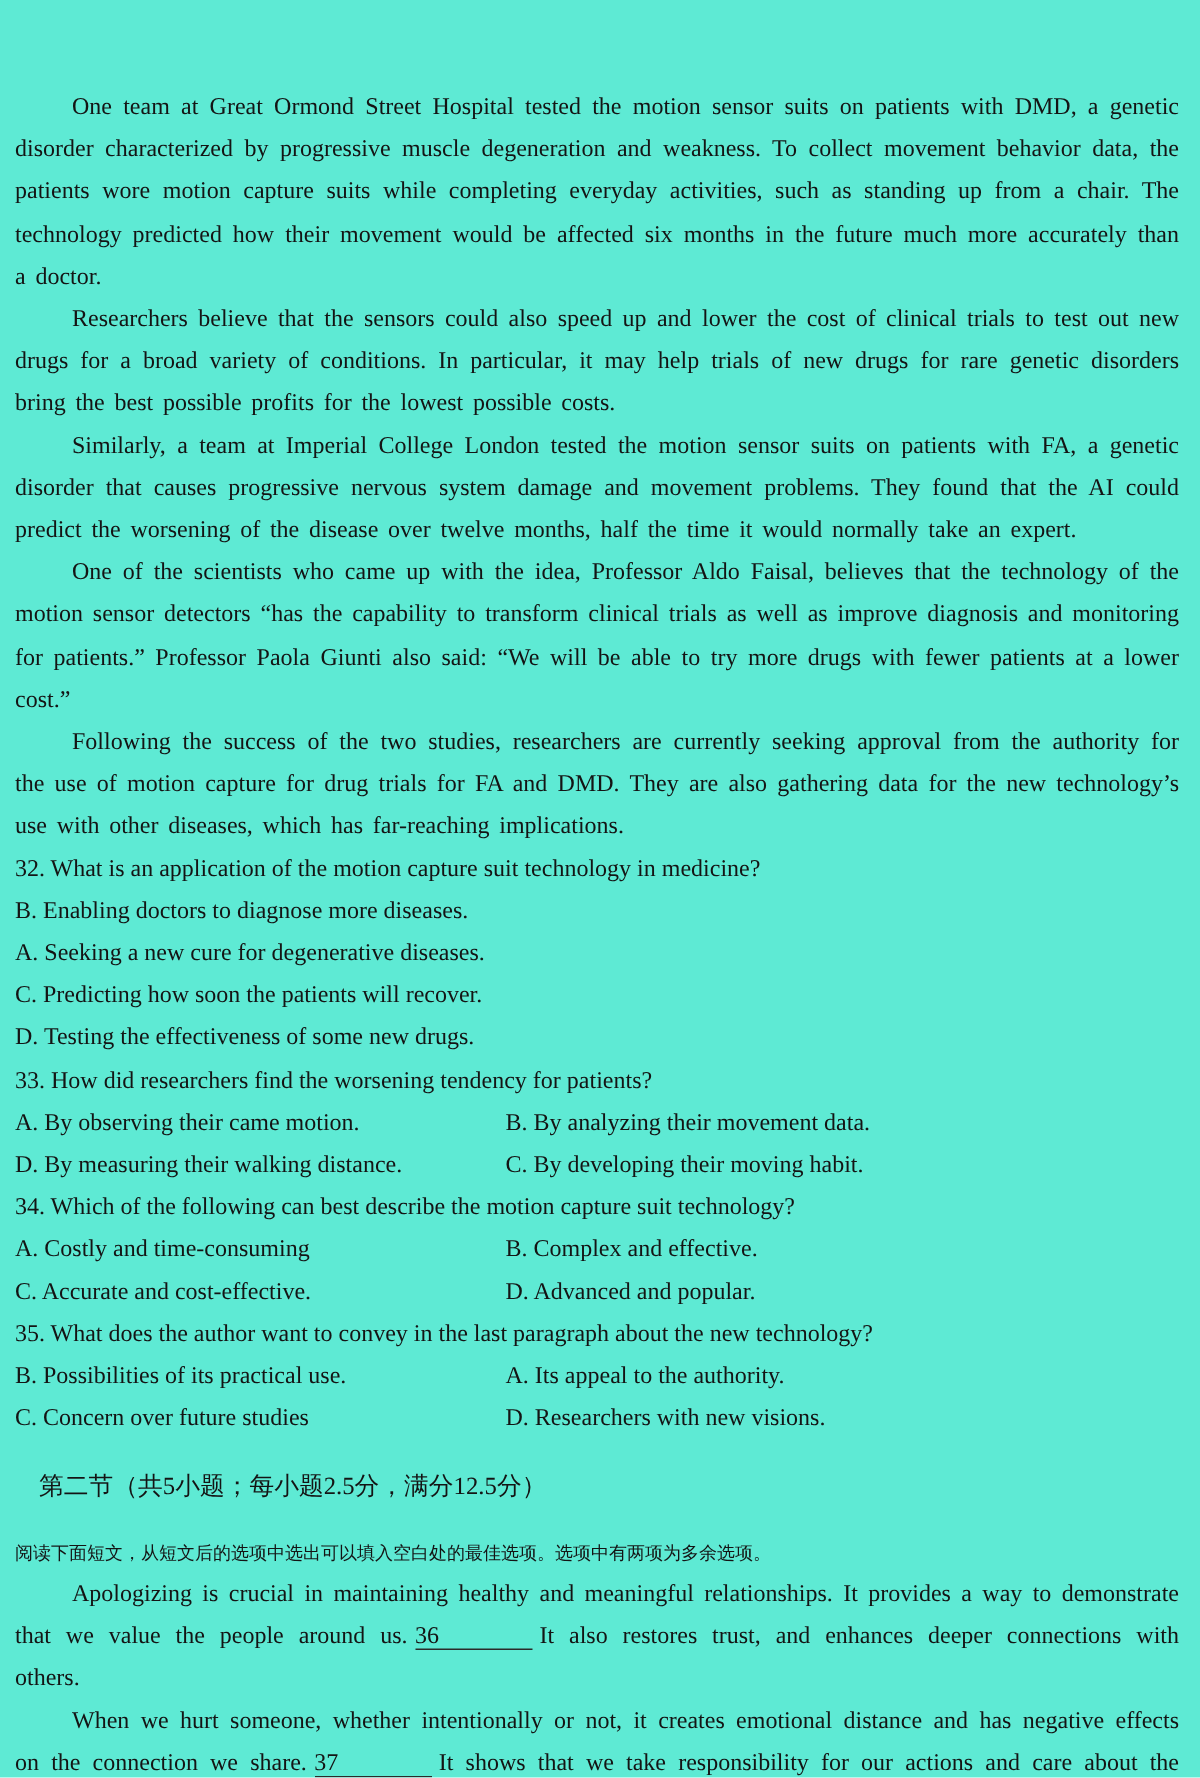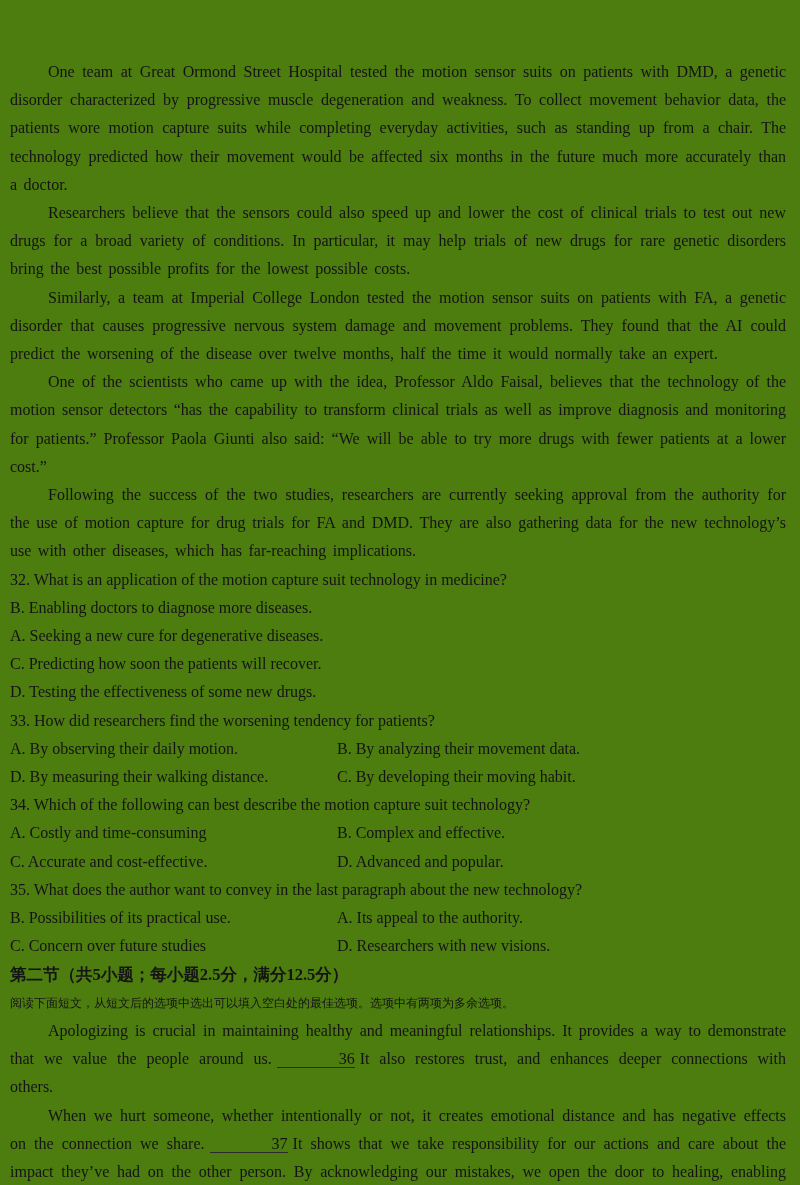--- a/index.html
+++ b/index.html
@@ -5,21 +5,21 @@
   html, body {
     margin: 0;
     padding: 0;
     background: #ffffff;
   }
   .page {
     position: relative;
     width: 800px;
     height: 1185px;
     margin: 0 auto;
-    background: #4d7c0f;
+    background: #5eead4;
     color: #141414;
     font-family: "Liberation Serif", "DejaVu Serif", serif;
     font-size: 16px;
     line-height: 28.2px;
     box-sizing: border-box;
     padding: 58px 14px 0 10px;
     overflow: hidden;
   }
   .body-para {
     margin: 0;
@@ -30,41 +30,41 @@
   .q-block { margin: 0; }
   .q-prompt { margin: 0; }
   .opt-line { margin: 0; }
   .opts-grid {
     display: grid;
     grid-template-columns: 327px 1fr;
     column-gap: 0;
   }
   .opts-grid > span { display: block; }
   .sec-header {
-    margin: 0;
-    font-weight: bold;
+    margin: 16px;
+    font-weight: normal;
     font-size: 16.5px;
     font-family: "Liberation Serif", "DejaVu Sans", serif;
   }
   .instruction {
     margin: 0;
     font-size: 12px;
     font-family: "Liberation Serif", "DejaVu Sans", serif;
   }
   .cloze-para {
     margin: 0;
     text-align: justify;
     text-indent: 38px;
     word-spacing: 2.5px;
   }
   .blank {
     display: inline-block;
     min-width: 78px;
     margin: 0 5px;
-    text-align: right;
+    text-align: left;
     text-indent: 0;
     border-bottom: 1.5px solid #2a2a2a;
     line-height: 17px;
   }
 </style>
 </head>
 <body>
 
 <div class="page">
 
@@ -78,21 +78,21 @@
     <p class="q-prompt">32. What is an application of the motion capture suit technology in medicine?</p>
     <p class="opt-line">B. Enabling doctors to diagnose more diseases.</p>
     <p class="opt-line">A. Seeking a new cure for degenerative diseases.</p>
     <p class="opt-line">C. Predicting how soon the patients will recover.</p>
     <p class="opt-line">D. Testing the effectiveness of some new drugs.</p>
   </div>
 
   <div class="q-block">
     <p class="q-prompt">33. How did researchers find the worsening tendency for patients?</p>
     <div class="opts-grid">
-      <span>A. By observing their daily motion.</span>
+      <span>A. By observing their came motion.</span>
       <span>B. By analyzing their movement data.</span>
       <span>D. By measuring their walking distance.</span>
       <span>C. By developing their moving habit.</span>
     </div>
   </div>
 
   <div class="q-block">
     <p class="q-prompt">34. Which of the following can best describe the motion capture suit technology?</p>
     <div class="opts-grid">
       <span>A. Costly and time-consuming</span>

